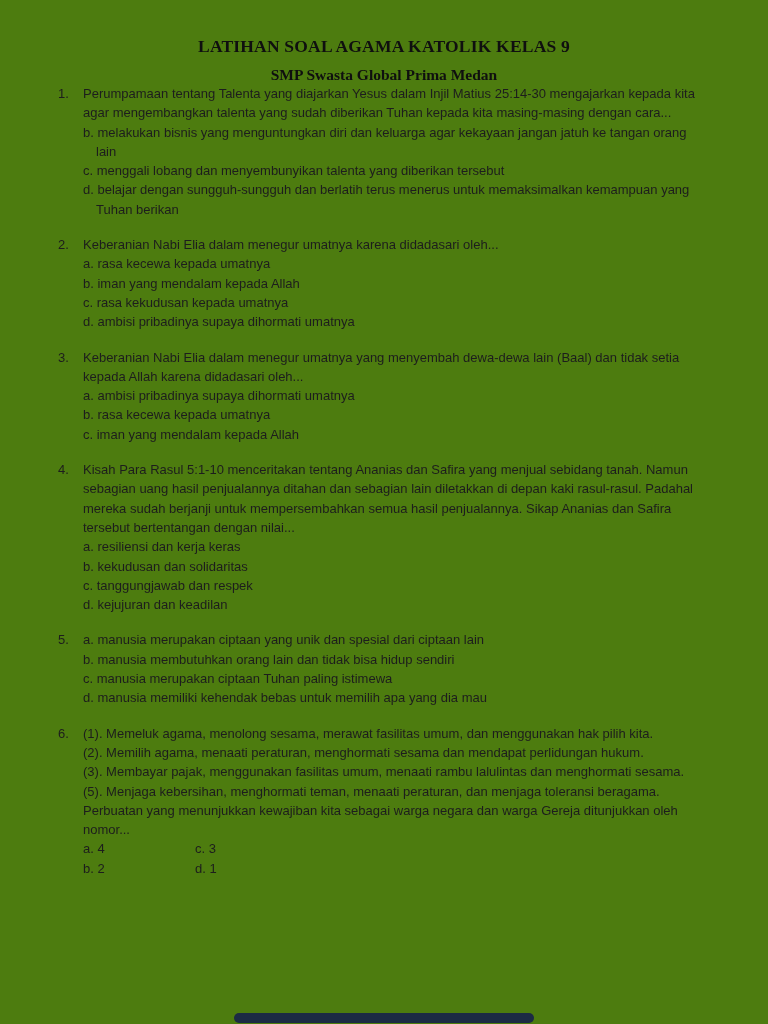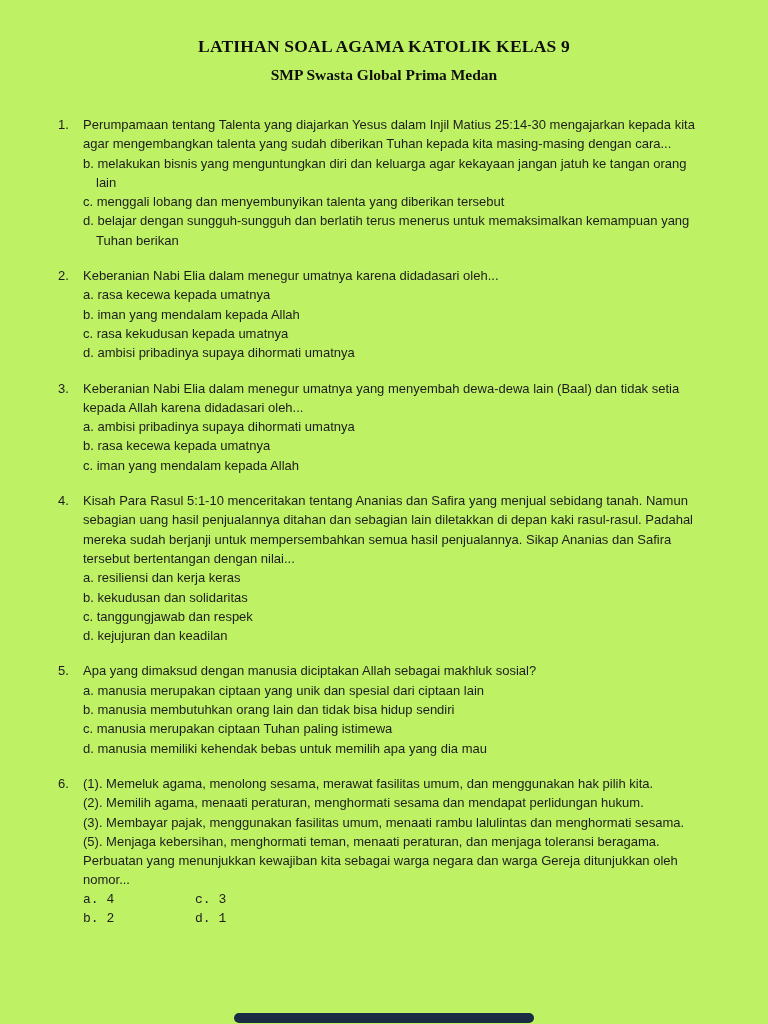--- a/index.html
+++ b/index.html
@@ -7,21 +7,21 @@
     padding: 0;
     width: 768px;
     height: 1024px;
     background: #ffffff;
     overflow: hidden;
   }
   .sheet {
     position: relative;
     width: 768px;
     height: 1024px;
-    background: #bef264;
+    background: #4d7c0f;
     box-sizing: border-box;
     padding: 36px 58px 0 58px;
     font-family: "Liberation Sans", sans-serif;
     color: #1d1d1d;
   }
   .doc-title {
     font-family: "Liberation Serif", serif;
     font-weight: bold;
     font-size: 17.5px;
     line-height: 21px;
@@ -30,21 +30,20 @@
     letter-spacing: 0.2px;
   }
   .doc-subtitle {
     font-family: "Liberation Serif", serif;
     font-weight: bold;
     font-size: 15.5px;
     line-height: 19px;
     text-align: center;
     color: #0f0f0f;
     margin-top: 8px;
-    margin-bottom: 31px;
   }
   .question-list {
     font-size: 13px;
     line-height: 19.3px;
   }
   .question {
     display: flex;
     margin-bottom: 16px;
   }
   .qnum {
@@ -63,21 +62,20 @@
     text-indent: -13px;
   }
   .options.cols-2 {
     display: grid;
     grid-template-columns: 112px 1fr;
     grid-auto-flow: row;
   }
   .options.cols-2 .option {
     padding-left: 0;
     text-indent: 0;
-    font-family: Liberation Mono, monospace;
   }
   .home-indicator {
     position: absolute;
     left: 50%;
     transform: translateX(-50%);
     bottom: 1px;
     width: 300px;
     height: 10px;
     border-radius: 5px;
     background: #1c2b44;
@@ -139,21 +137,20 @@
             <div class="option">b. kekudusan dan solidaritas</div>
             <div class="option">c. tanggungjawab dan respek</div>
             <div class="option">d. kejujuran dan keadilan</div>
           </div>
         </div>
   </div>
 
   <div class="question">
     <div class="qnum">5.</div>
     <div class="qbody">
-          <div class="stem">Apa yang dimaksud dengan manusia diciptakan Allah sebagai makhluk sosial?</div>
           <div class="options">
             <div class="option">a. manusia merupakan ciptaan yang unik dan spesial dari ciptaan lain</div>
             <div class="option">b. manusia membutuhkan orang lain dan tidak bisa hidup sendiri</div>
             <div class="option">c. manusia merupakan ciptaan Tuhan paling istimewa</div>
             <div class="option">d. manusia memiliki kehendak bebas untuk memilih apa yang dia mau</div>
           </div>
         </div>
   </div>
 
   <div class="question">

